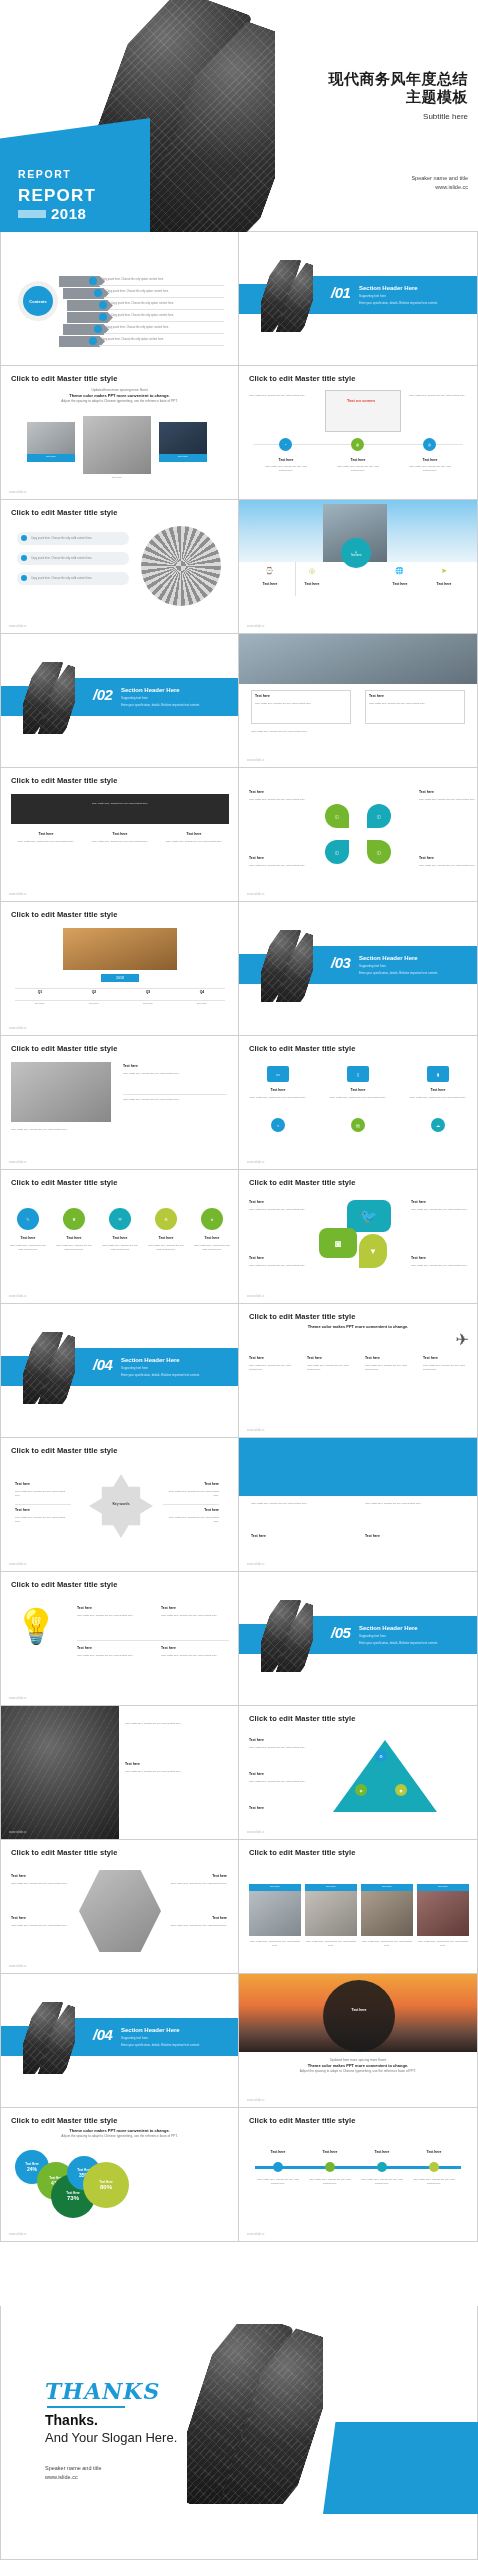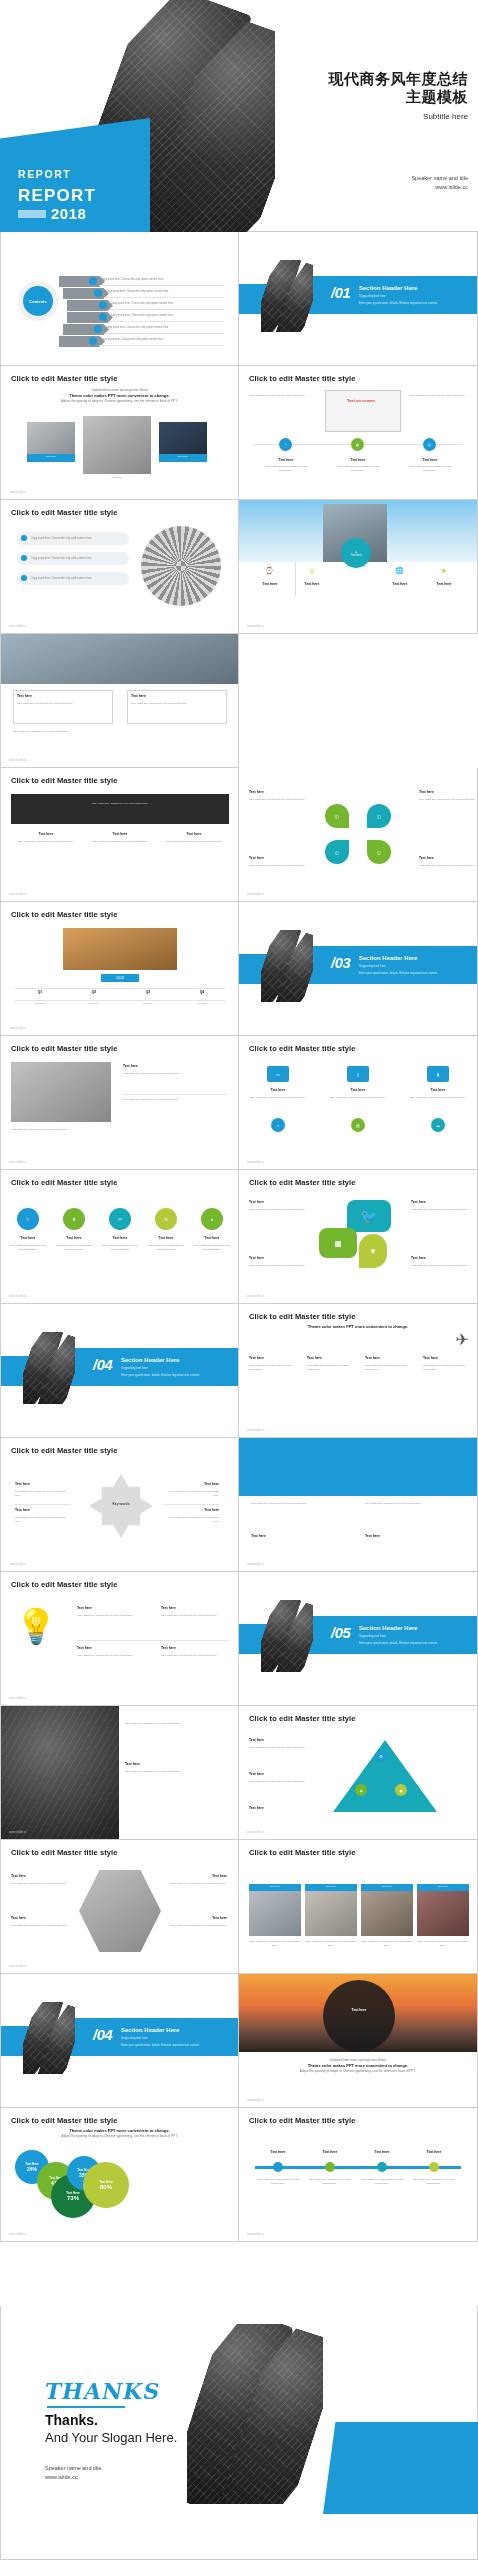--- a/index.html
+++ b/index.html
@@ -268,20 +268,34 @@
         <div class="tlabel" style="left:10px;top:82px;width:42px;">Text here</div>
         <div class="tlabel" style="left:52px;top:82px;width:42px;">Text here</div>
         <div class="tlabel" style="left:140px;top:82px;width:42px;">Text here</div>
         <div class="tlabel" style="left:184px;top:82px;width:42px;">Text here</div>
         <div class="hr" style="left:56px;top:62px;width:.5px;height:34px;background:#e0e0e0;"></div>
         <div class="plogo">www.islide.cc</div>
       </div>
     </div>
 
     <div class="row">
+      <div class="thumb">
+        <div class="sec">
+          <div class="sec-blue-small"></div>
+          <div class="sec-band"></div>
+          <div class="sec-photos">
+            <div class="hexphoto" style="left:2px;transform:rotate(18deg)"></div>
+            <div class="hexphoto" style="left:24px;top:2px;transform:rotate(18deg)"></div>
+          </div>
+          <div class="sec-num">/02</div>
+          <div class="sec-h">Section Header Here</div>
+          <div class="sec-s1">Supporting text here</div>
+          <div class="sec-s2">Enter your specification, details. Relative important text content.</div>
+        </div>
+      </div>
 
       <div class="thumb">
         <div class="bldg" style="left:0;top:0;width:239px;height:50px;"></div>
         <div style="position:absolute;left:12px;top:56px;width:100px;height:34px;border:.5px solid #d5d5d5;"></div>
         <div style="position:absolute;left:126px;top:56px;width:100px;height:34px;border:.5px solid #d5d5d5;"></div>
         <div class="tlabel" style="left:16px;top:60px;width:60px;text-align:left;">Text here</div>
         <div class="tlabel" style="left:130px;top:60px;width:60px;text-align:left;">Text here</div>
         <div class="tbody" style="left:16px;top:68px;width:92px;text-align:left;">Copy paste here. Choose the only valid content here.</div>
         <div class="tbody" style="left:130px;top:68px;width:92px;text-align:left;">Copy paste here. Choose the only valid content here.</div>
         <div class="tbody" style="left:12px;top:96px;width:214px;text-align:left;">Copy paste here. Choose the only valid content here.</div>

